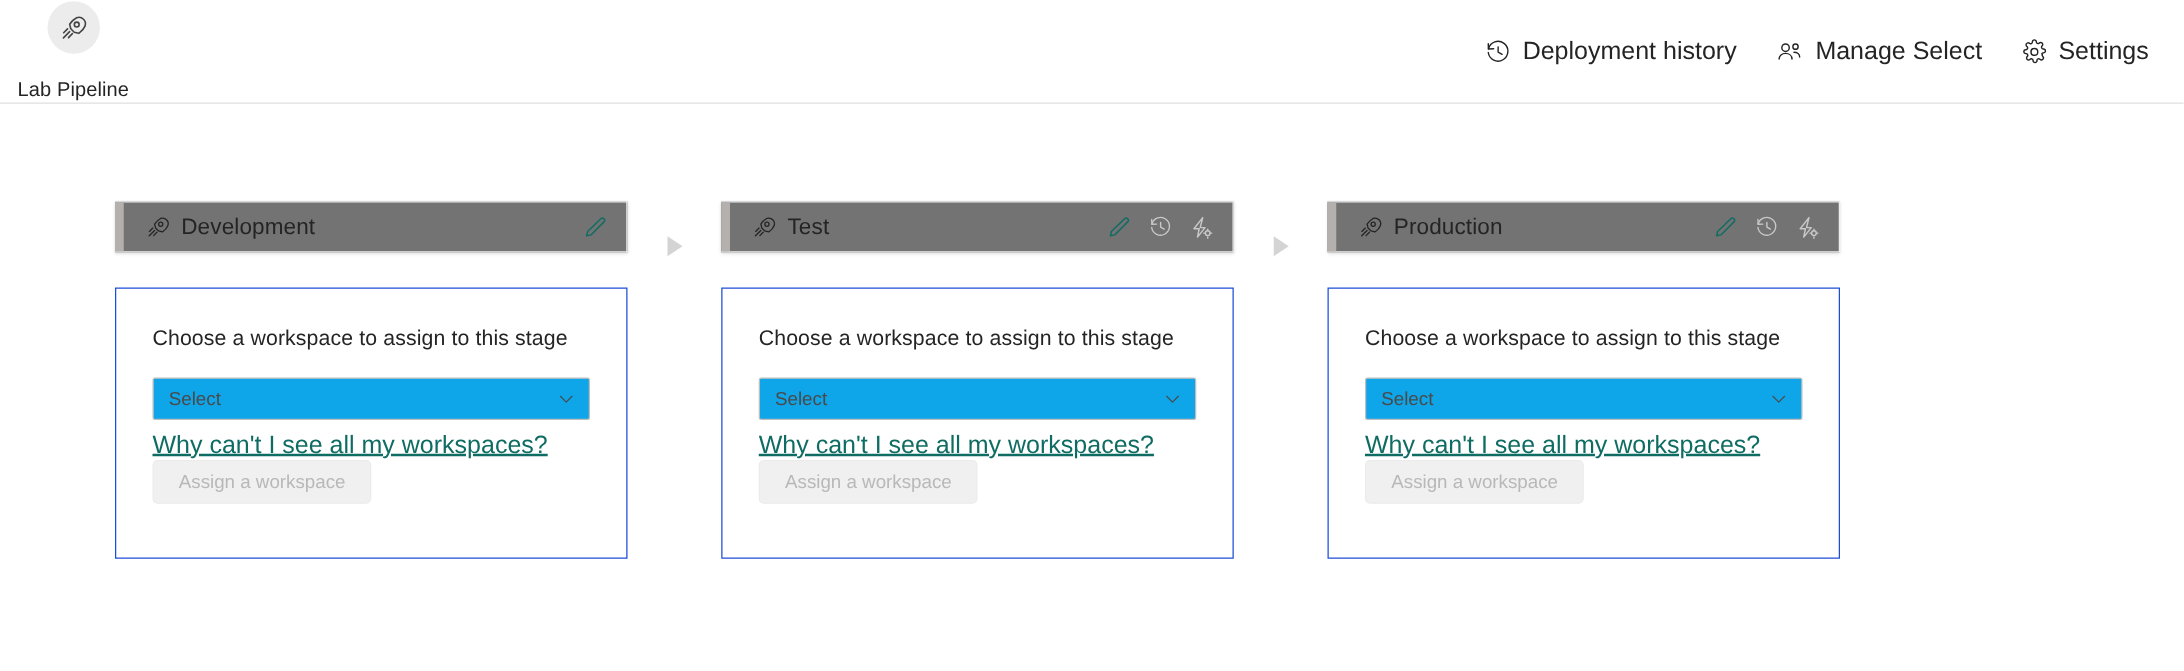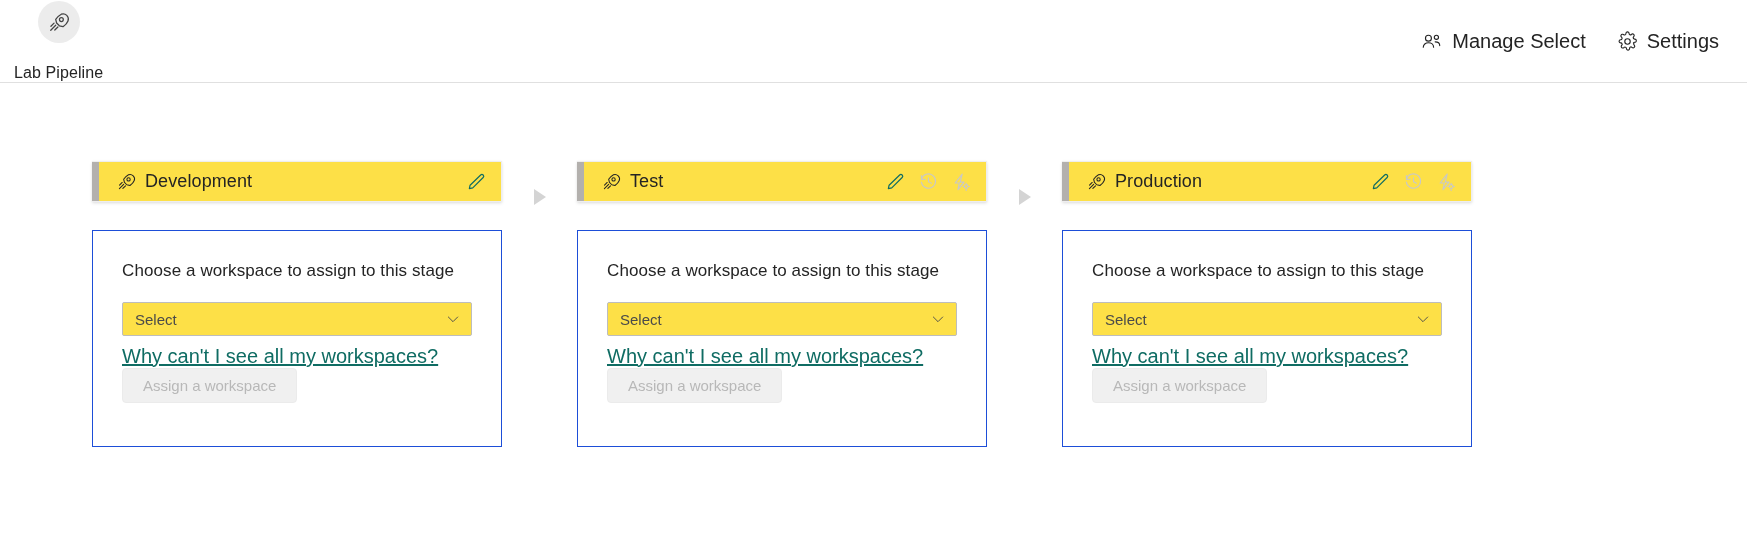--- a/index.html
+++ b/index.html
@@ -83,21 +83,21 @@
     flex: 0 0 auto;
     display: flex;
     align-items: flex-start;
     justify-content: center;
     padding-top: 26px;
   }
 
   .stage-header {
     position: relative;
     height: 41px;
-    background: #fde047;
+    background: #737373;
     border: 1px solid #eeeeee;
     border-left: none;
     box-sizing: border-box;
     display: flex;
     align-items: center;
     padding: 0 14px 0 0;
     box-shadow: 0 1.5px 3px rgba(0,0,0,0.10), 0 0 2px rgba(0,0,0,0.06);
   }
   .stage-accent {
     width: 7px;
@@ -147,21 +147,21 @@
     color: #242424;
     letter-spacing: 0.1px;
     margin-bottom: 21px;
   }
   .select-box {
     position: relative;
     height: 34px;
     border: 1px solid #bdbdbd;
     border-radius: 2px;
     box-sizing: border-box;
-    background: #fde047;
+    background: #0ea5e9;
     display: flex;
     align-items: center;
     padding: 0 32px 0 12px;
     cursor: pointer;
   }
   .select-value {
     font-size: 15px;
     color: #4a4a4a;
   }
   .select-chevron {
@@ -206,20 +206,30 @@
         <circle cx="14.6" cy="9.4" r="2.1"></circle>
         <path d="M8.4 15.6 3 21"></path>
         <path d="M6.6 13.2 3.2 16.6"></path>
         <path d="M10.8 17.4 7.4 20.8"></path>
       </svg>
     </div>
     <div class="pipeline-title">Lab Pipeline</div>
   </div>
 
   <div class="header-right">
+    <div class="header-action">
+      <span class="ico">
+        <svg width="21" height="21" viewBox="0 0 24 24" fill="none" stroke="#242424" stroke-width="1.3" stroke-linecap="round" stroke-linejoin="round">
+          <path d="M3.2 9.2A9 9 0 1 1 3 12.6"></path>
+          <polyline points="3,4.6 3.1,9.4 7.9,9.2"></polyline>
+          <polyline points="12,7.4 12,12.2 15.6,14.2"></polyline>
+        </svg>
+      </span>
+      <span>Deployment history</span>
+    </div>
 
     <div class="header-action">
       <span class="ico">
         <svg width="23" height="21" viewBox="0 0 26 24" fill="none" stroke="#242424" stroke-width="1.3" stroke-linecap="round" stroke-linejoin="round">
           <circle cx="9.5" cy="8.2" r="3.4"></circle>
           <path d="M3.6 18.6c0-3.1 2.6-5.2 5.9-5.2s5.9 2.1 5.9 5.2"></path>
           <circle cx="18.6" cy="7.2" r="2.4"></circle>
           <path d="M17.2 12.4c3 0 5.2 1.7 5.2 4.3"></path>
         </svg>
       </span>

